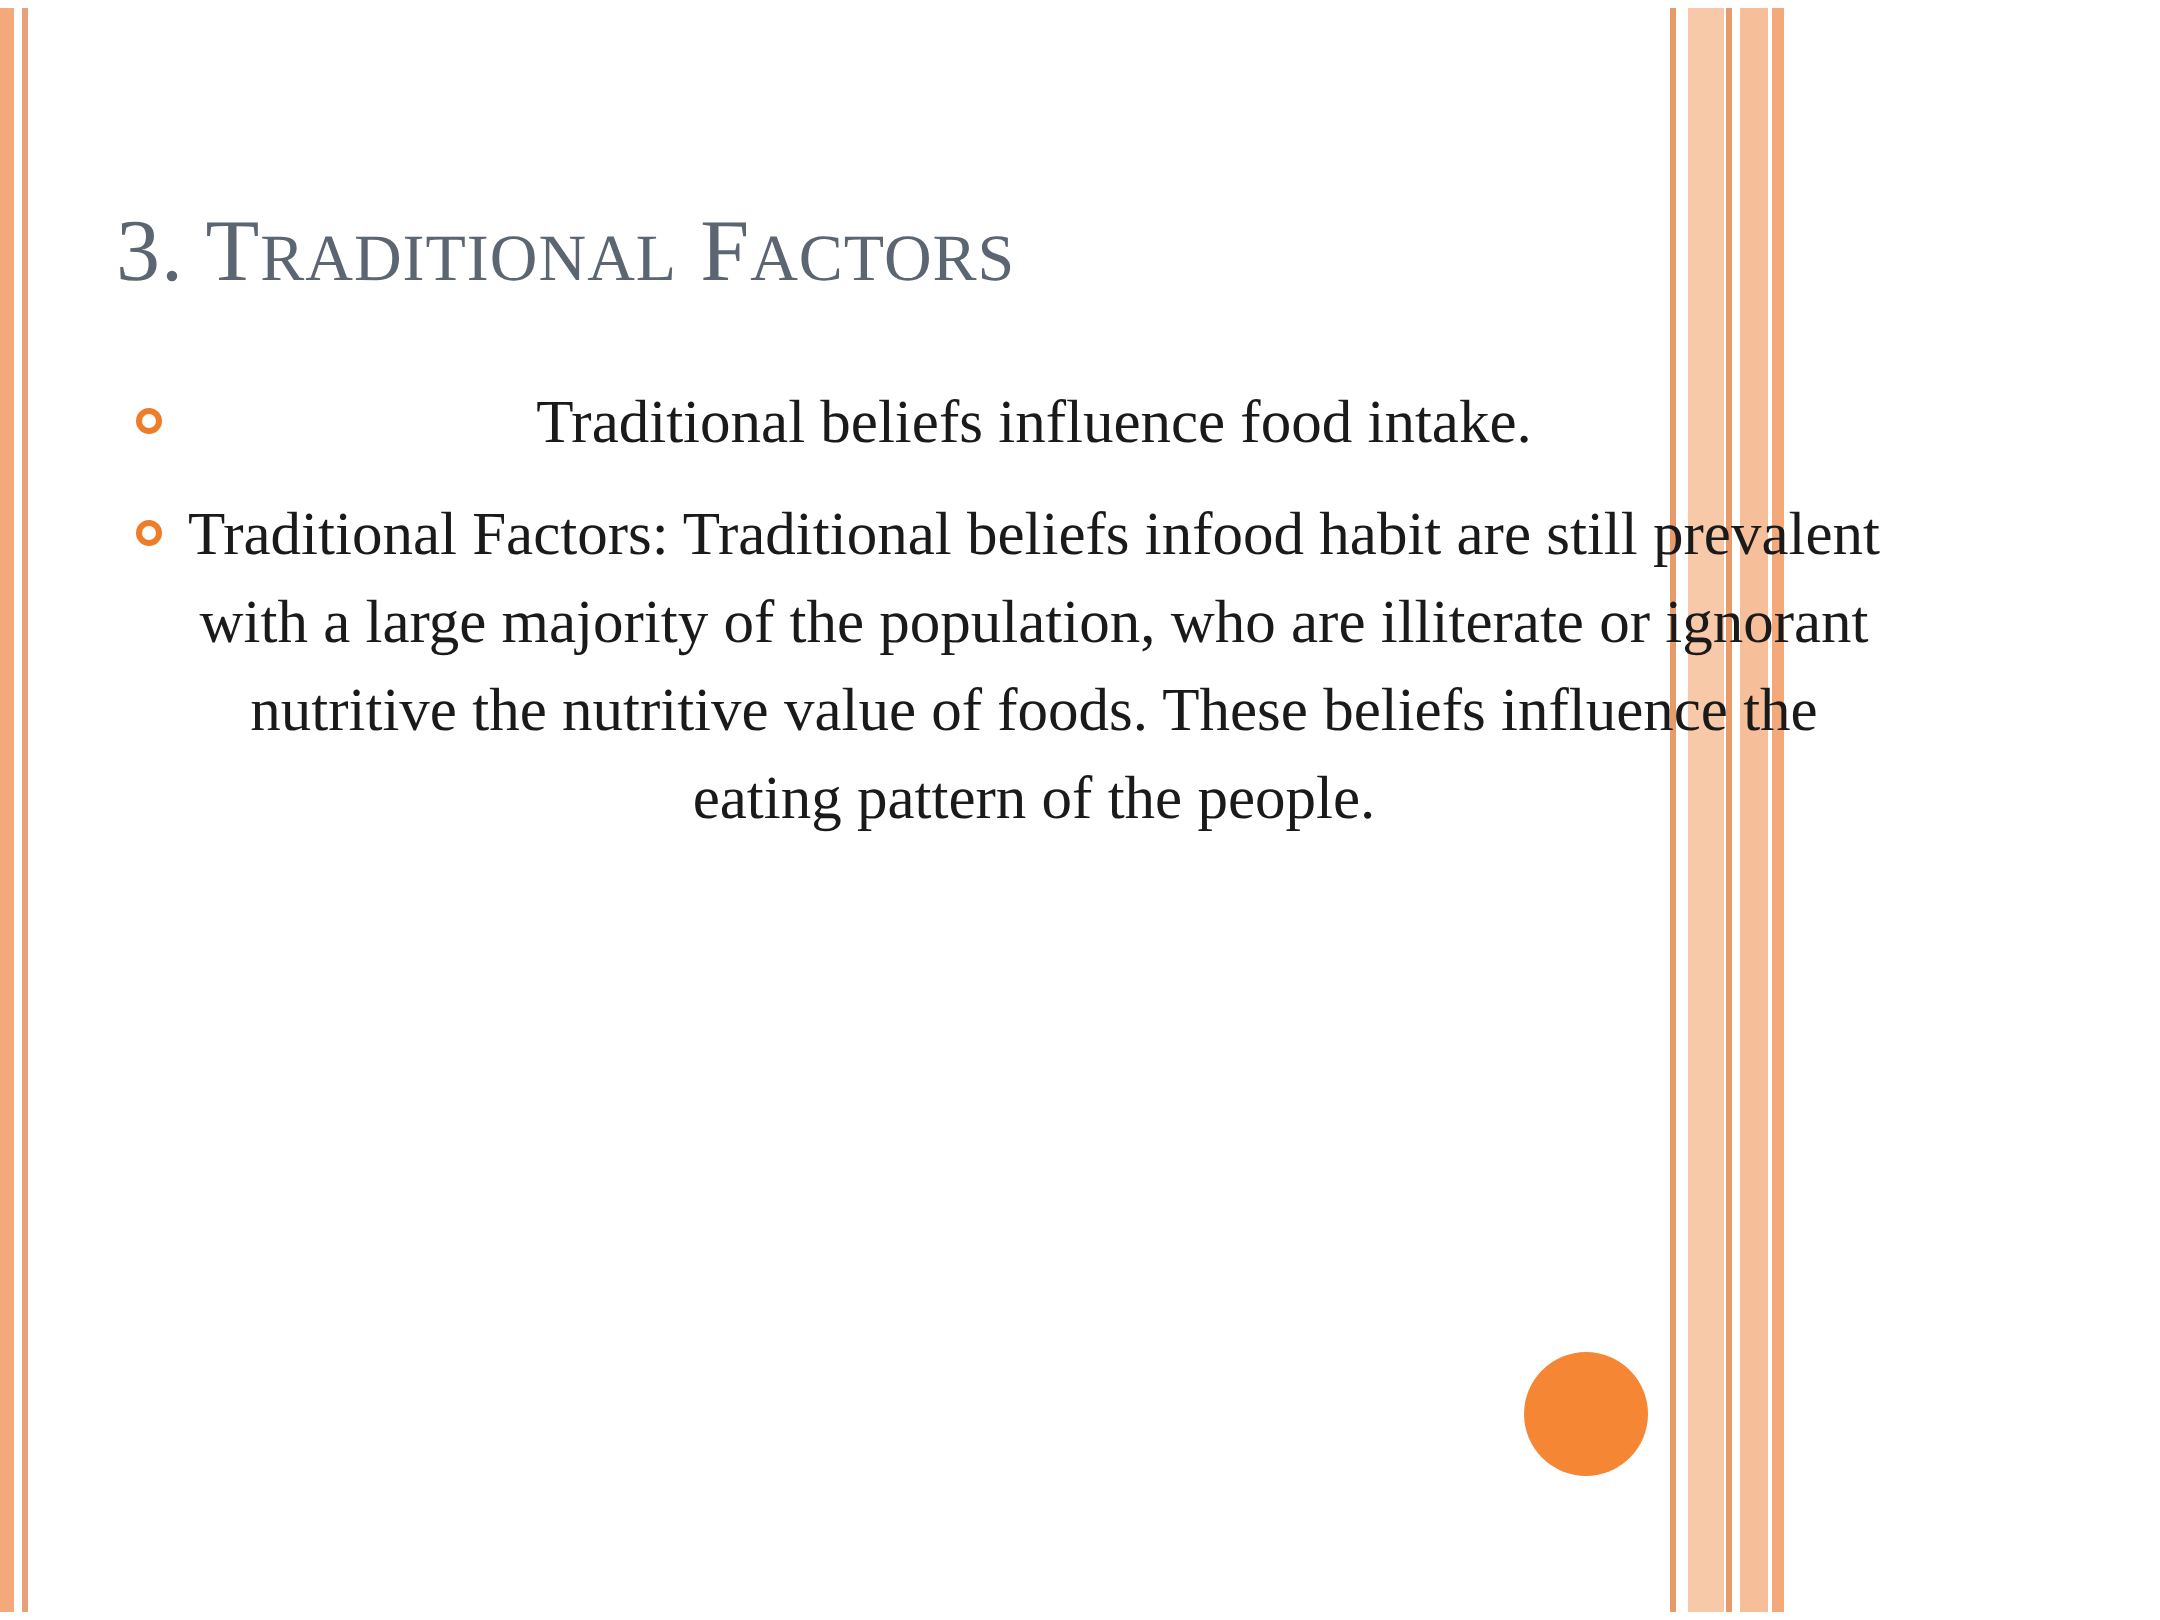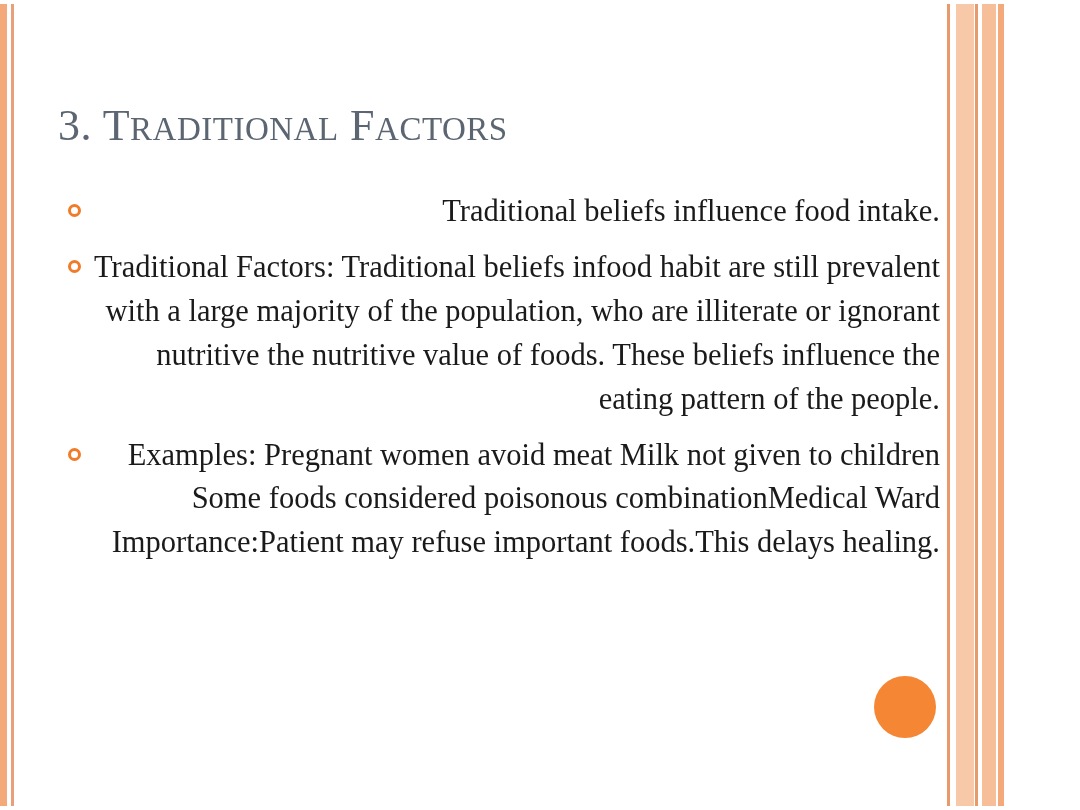--- a/index.html
+++ b/index.html
@@ -8,21 +8,21 @@
   }
   body {
     width: 1080px;
     height: 810px;
     background: #ffffff;
     font-family: "Liberation Serif", serif;
     overflow: hidden;
   }
   .slide {
     position: relative;
-    width: 1004px;
+    width: 892px;
     height: 810px;
     background: #ffffff;
     box-sizing: border-box;
   }
 
   
   .stripe {
     position: absolute;
     top: 0;
     bottom: 0;
@@ -113,21 +113,21 @@
     border-radius: 50%;
     box-sizing: border-box;
     margin-left: 8px;
   }
   .bullet-text {
     flex: 1 1 auto;
     font-family: "Liberation Serif", serif;
     font-size: 30.5px;
     line-height: 1.44;
     color: #1a1a1a;
-    text-align: right;
+    text-align: center;
   }
 
   
   .circle-deco {
     position: absolute;
     right: 68px;
     bottom: 72px;
     width: 62px;
     height: 62px;
     border-radius: 50%;
@@ -162,24 +162,18 @@
       <div class="bullet-text">Traditional beliefs influence food intake.</div>
     </div>
 
     <div class="bullet-row">
       <div class="bullet-marker">
         <span class="ring"></span>
       </div>
       <div class="bullet-text">Traditional Factors: Traditional beliefs infood habit are still prevalent with a large majority of the population, who are illiterate or ignorant nutritive the nutritive value of foods. These beliefs influence the eating pattern of the people.</div>
     </div>
 
-    <div class="bullet-row">
-      <div class="bullet-marker">
-        <span class="ring"></span>
-      </div>
-      <div class="bullet-text">Examples: Pregnant women avoid meat Milk not given to children Some foods considered poisonous combinationMedical Ward Importance:Patient may refuse important foods.This delays healing.</div>
-    </div>
 
   </div>
 
   <div class="circle-deco"></div>
 
 </div>
 
 </body></html>

